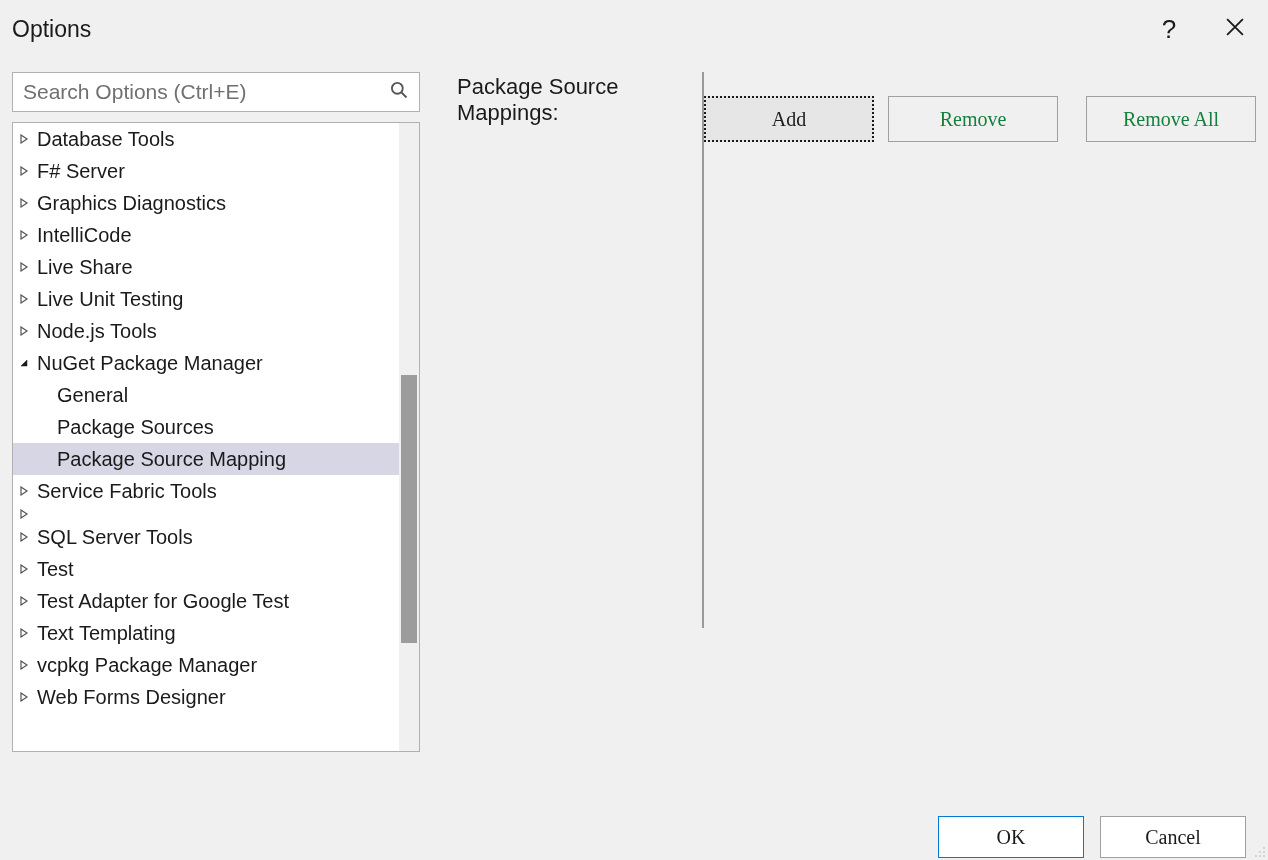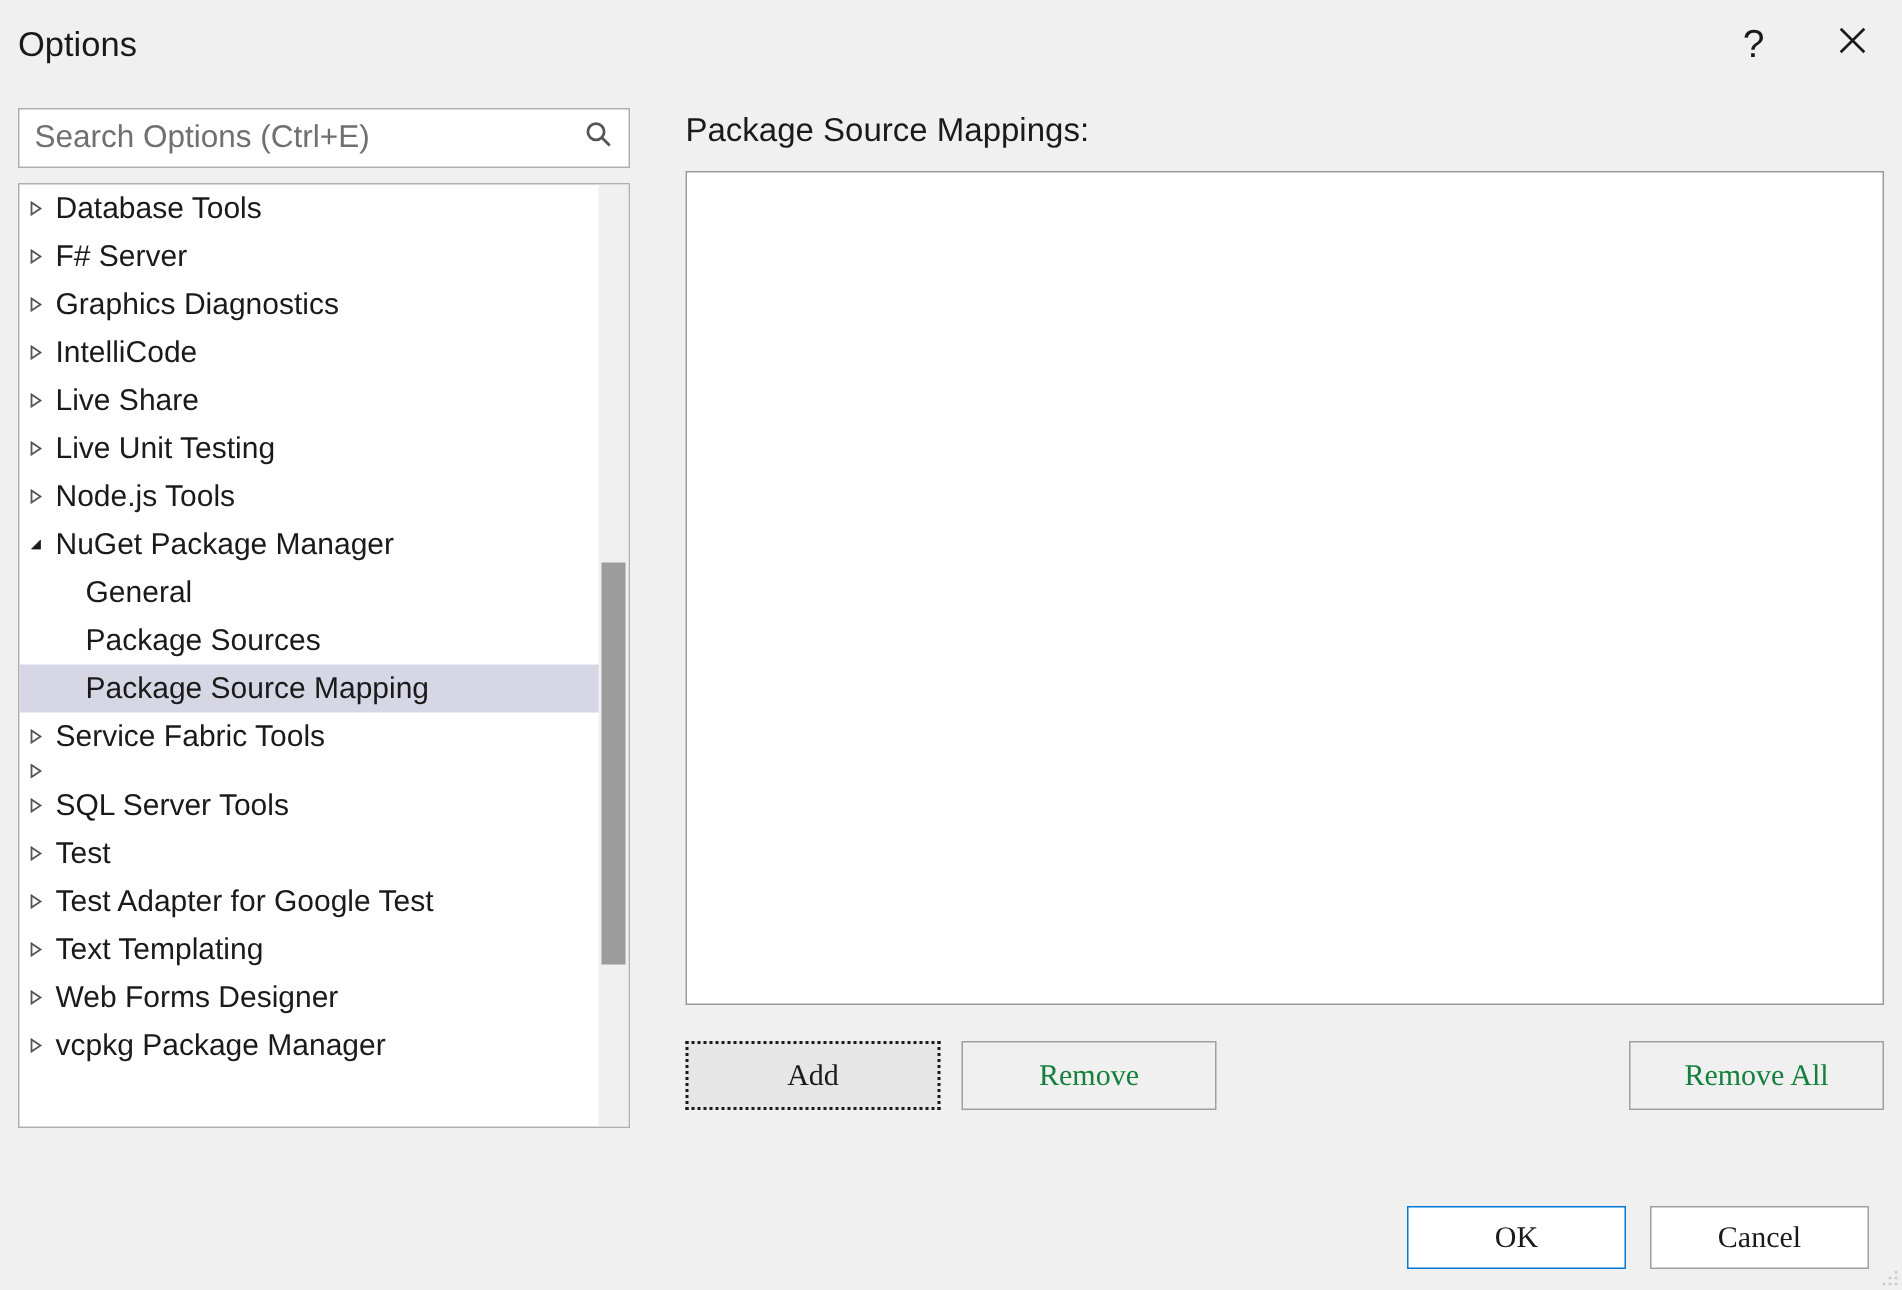--- a/index.html
+++ b/index.html
@@ -110,21 +110,20 @@
   .tree-sb .thumb {
     position: absolute; left: 2px; right: 2px;
     top: 252px; height: 268px;
     background: #9c9c9c;
   }
 
   
   .right {
     flex: 1;
     display: flex;
-    flex-direction: column;
     padding-left: 15px;
   }
   .right .heading {
     font-size: 22px;
     margin: 2px 0 14px 0;
   }
   .list {
     border: 1px solid #9a9a9a;
     background: #fff;
     height: 556px;
@@ -149,21 +148,21 @@
     border: 2px dotted #1a1a1a;
     background: #e6e6e6;
   }
   button.vsbtn:disabled {
     color: #15803d;
     cursor: default;
   }
 
   .footer {
     position: absolute;
-    bottom: 14px; right: 22px;
+    bottom: 2px; right: 22px;
     display: flex; gap: 16px;
   }
   .footer button.vsbtn {
     min-width: 146px;
     height: 42px;
     background: #fff;
   }
   .footer button.vsbtn.primary {
     border: 1px solid #0078d4;
   }
@@ -361,31 +360,31 @@
                   <span>Text Templating</span>
                 </div>
               </li>
               <li>
                 <div class="row">
                   <span class="arrow">
                     <svg viewBox="0 0 10 10">
                       <path d="M2 1 L8 5 L2 9 Z" fill="none" stroke="#555" stroke-width="1.2"></path>
                     </svg>
                   </span>
+                  <span>vcpkg Package Manager</span>
+                </div>
+              </li>
+              <li>
+                <div class="row">
+                  <span class="arrow">
+                    <svg viewBox="0 0 10 10">
+                      <path d="M2 1 L8 5 L2 9 Z" fill="none" stroke="#555" stroke-width="1.2"></path>
+                    </svg>
+                  </span>
                   <span>Web Forms Designer</span>
-                </div>
-              </li>
-              <li>
-                <div class="row">
-                  <span class="arrow">
-                    <svg viewBox="0 0 10 10">
-                      <path d="M2 1 L8 5 L2 9 Z" fill="none" stroke="#555" stroke-width="1.2"></path>
-                    </svg>
-                  </span>
-                  <span>vcpkg Package Manager</span>
                 </div>
               </li>
             </ul>
         </div>
         <div class="tree-sb">
           <div class="thumb"></div>
         </div>
       </div>
     </div>
 

